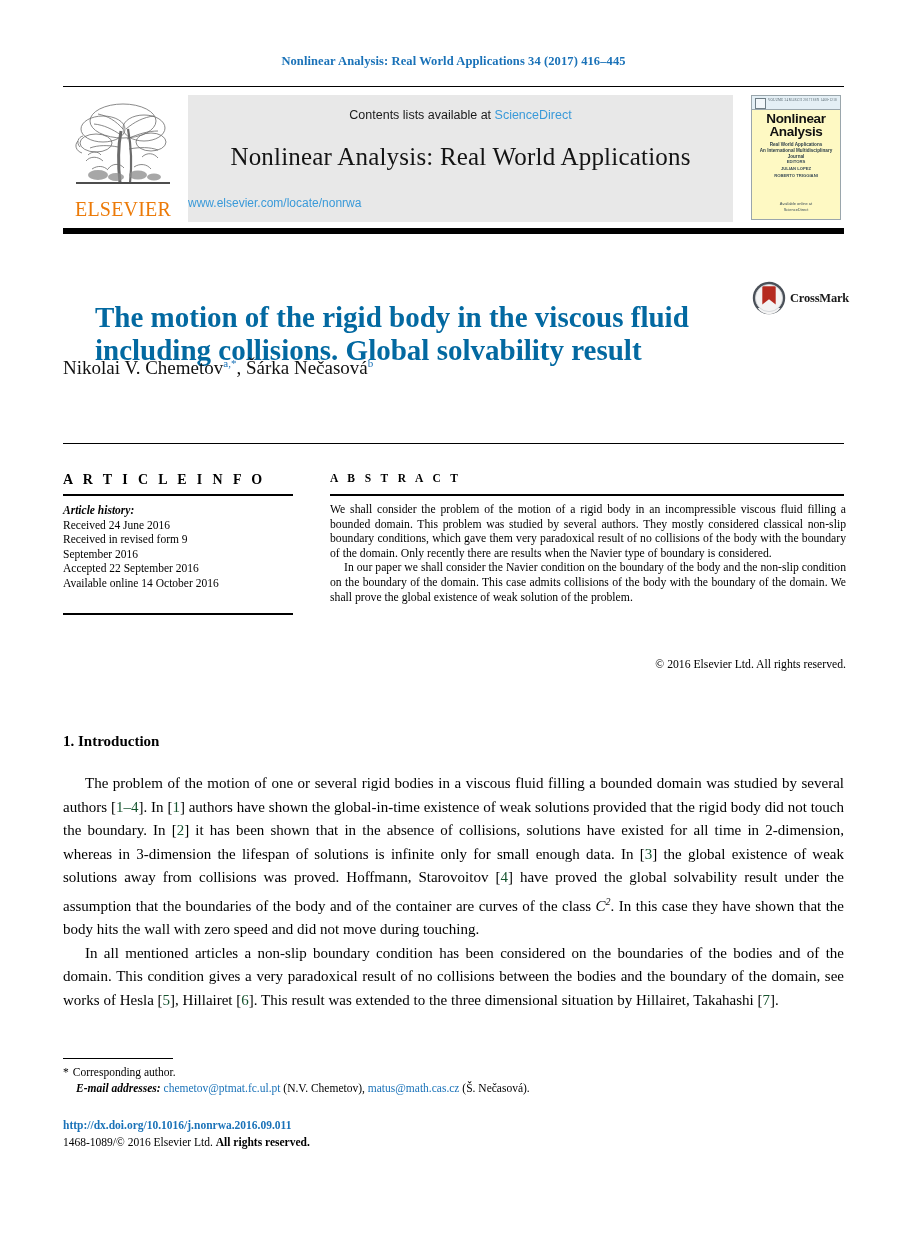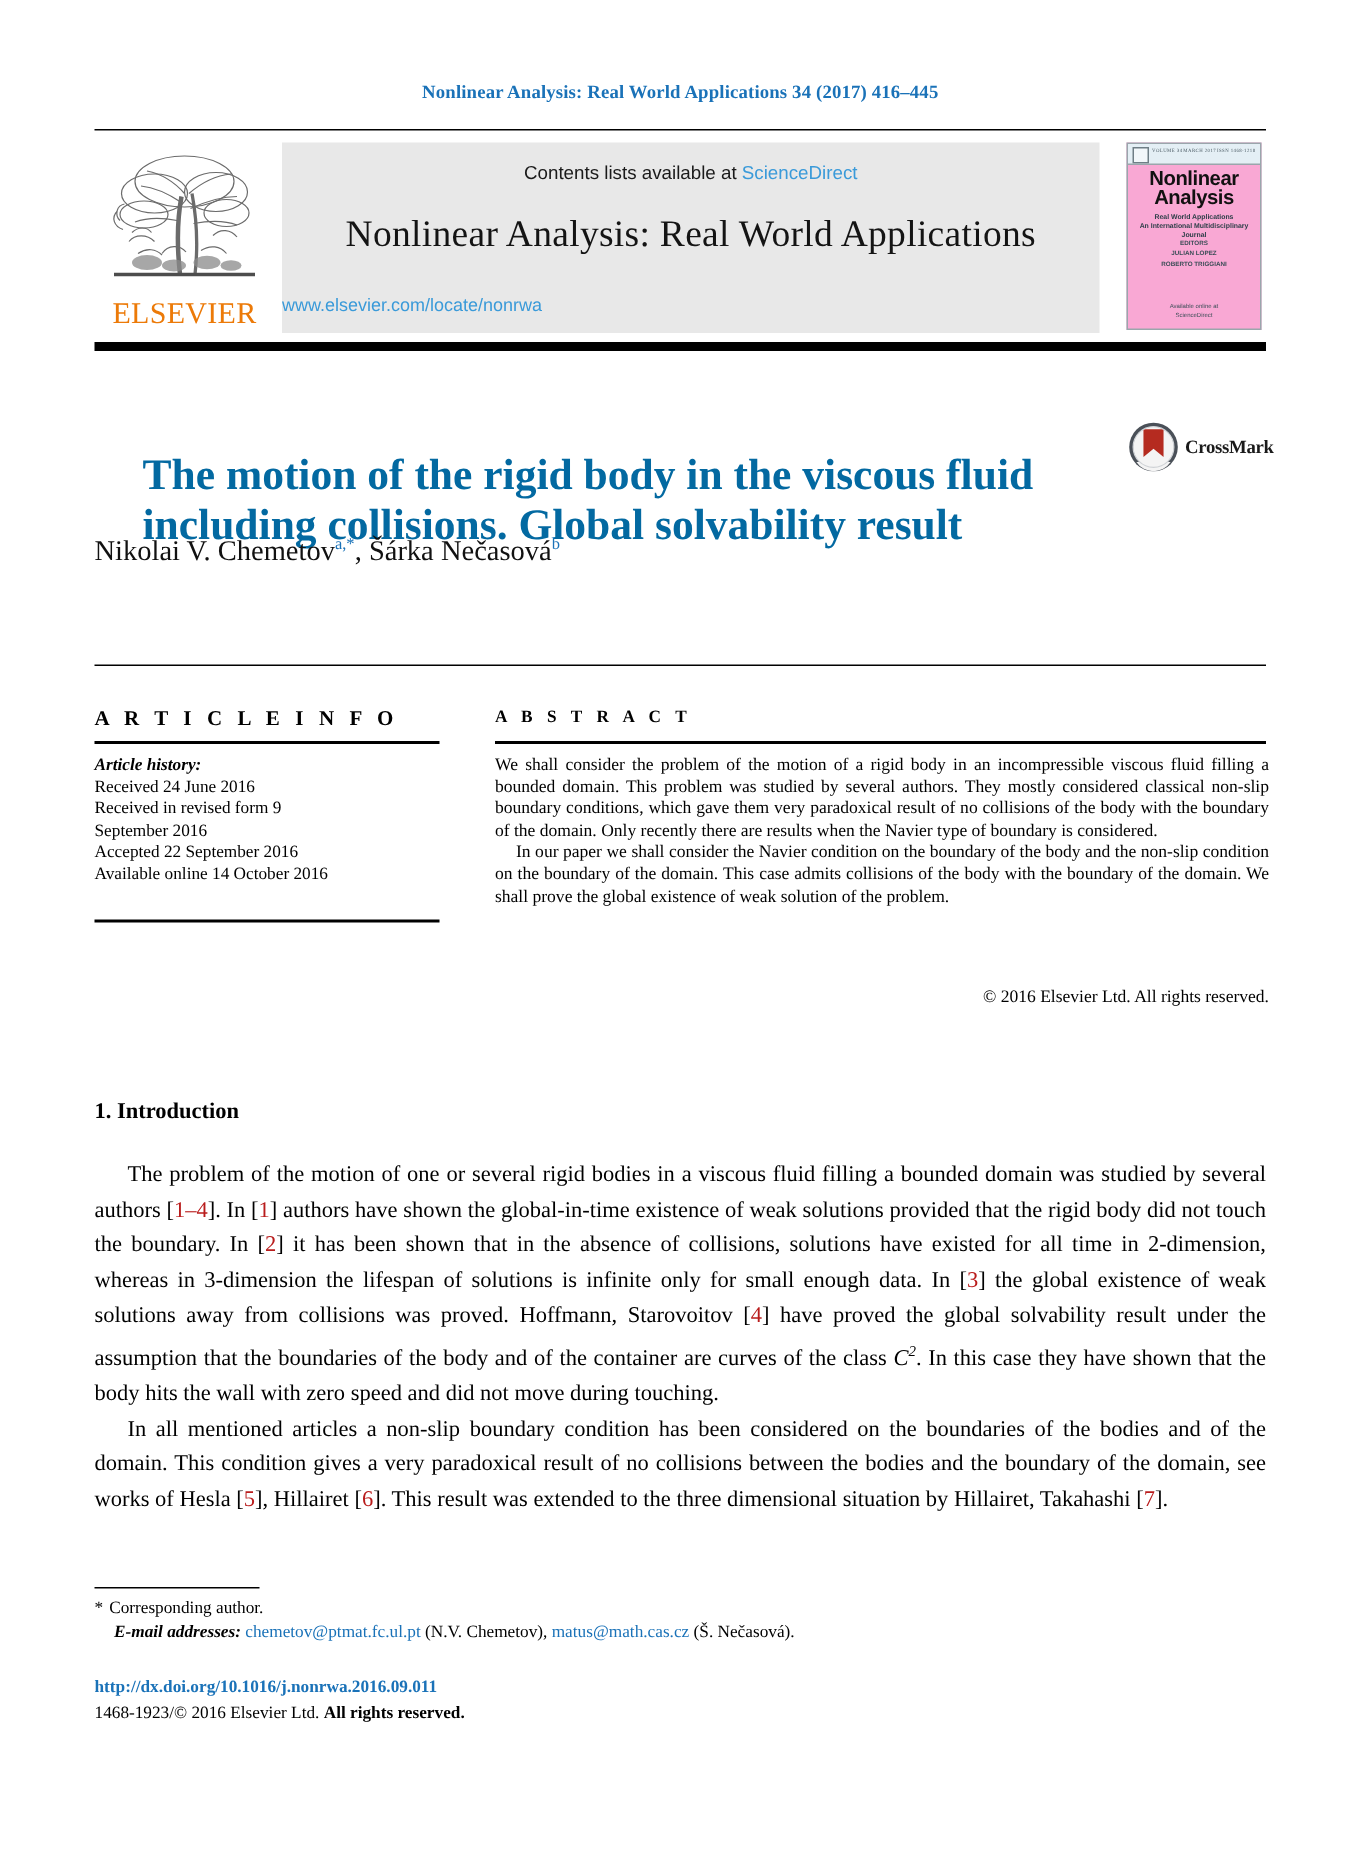--- a/index.html
+++ b/index.html
@@ -106,21 +106,21 @@
     text-align: left;
     font-family: "Liberation Sans", sans-serif;
     font-size: 12px;
     color: #3a9ad9;
   }
   .cover {
     position: absolute;
     left: 688px; top: 3px;
     width: 90px;
     height: 125px;
-    background: #f9a8d4;
+    background: #fef9c3;
     border: 1px solid #9aa6ac;
     box-sizing: border-box;
     overflow: hidden;
     padding-left: 28px;
   }
   .cover-topbar {
     position: absolute;
     left: 0; top: 0;
     width: 100%;
     height: 13px;
@@ -342,21 +342,21 @@
   }
   .body-text {
     position: absolute;
     left: 63px; top: 772px;
     width: 781px;
     font-size: 15px;
     line-height: 23.5px;
     text-align: justify;
   }
   .body-text p { margin: 0; text-indent: 22px; }
-  .ref { color: #b91c1c; }
+  .ref { color: #14532d; }
   .mathit { font-style: italic; }
   .mathit sup { font-size: 10px; vertical-align: super; }
 
   
   .fn-rule {
     position: absolute;
     left: 63px; top: 1058px;
     width: 110px;
     height: 1px;
     background: #000;
@@ -522,15 +522,15 @@
     <p>In all mentioned articles a non-slip boundary condition has been considered on the boundaries of the bodies and of the domain. This condition gives a very paradoxical result of no collisions between the bodies and the boundary of the domain, see works of Hesla [<span class="ref">5</span>], Hillairet [<span class="ref">6</span>]. This result was extended to the three dimensional situation by Hillairet, Takahashi [<span class="ref">7</span>].</p>
   </div>
 
   <div class="fn-rule"></div>
   <div class="footnote">
     <div><span class="star">*</span><span>Corresponding author.</span></div>
     <div class="fn-line2"><span class="fn-lbl">E-mail addresses:</span> <span class="mail">chemetov@ptmat.fc.ul.pt</span> <span>(N.V. Chemetov),</span> <span class="mail">matus@math.cas.cz</span> <span>(Š. Nečasová).</span></div>
   </div>
 
   <div class="doi">http://dx.doi.org/10.1016/j.nonrwa.2016.09.011</div>
-  <div class="copyline"><span>1468-1923/© 2016 Elsevier Ltd. </span><b>All rights reserved.</b></div>
+  <div class="copyline"><span>1468-1089/© 2016 Elsevier Ltd. </span><b>All rights reserved.</b></div>
 
 </div>
 
 </body></html>

